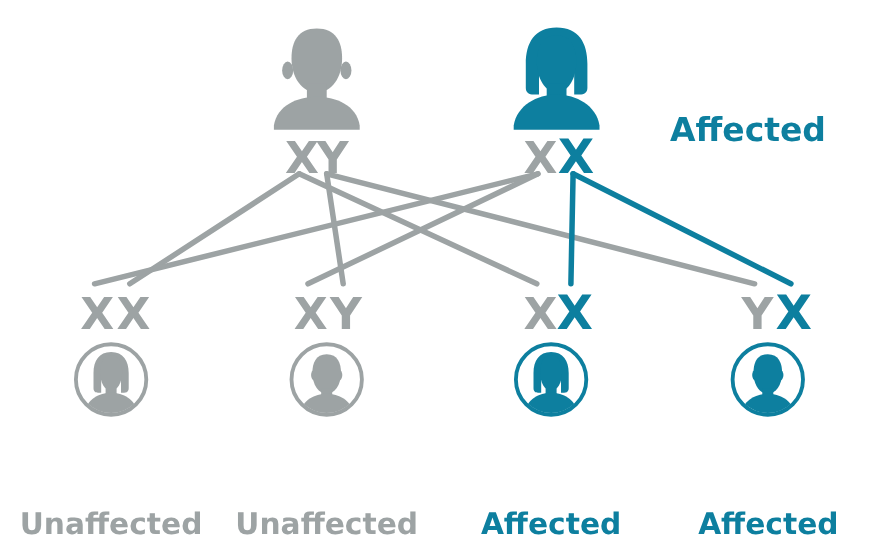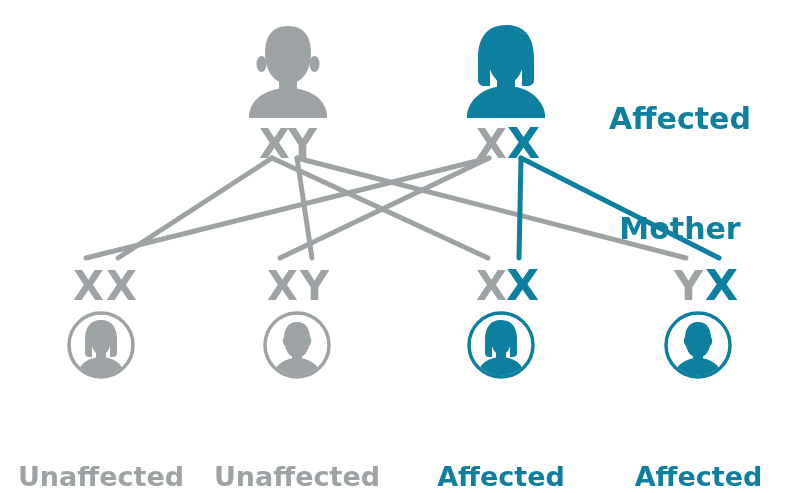--- a/index.html
+++ b/index.html
@@ -123,21 +123,20 @@
         <path d="M35 48 C24 48 13 54 11 65 L11 70 h48 l0 -5 C57 54 46 48 35 48 Z"></path>
       </g>
       <clipPath id="clipS2">
           <circle cx="35" cy="35" r="30.5"></circle>
         </clipPath>
     </g>
   </svg>
 
   <div class="txt title" style="left:580px;top:28px;width:200px;">
     <div>Affected</div>
-    <div>Mother</div>
   </div>
 
   <div class="txt gene unaff" style="left:259px;top:124px;">X</div>
   <div class="txt gene unaff" style="left:288px;top:124px;">Y</div>
 
   <div class="txt gene unaff" style="left:476px;top:124px;">X</div>
   <div class="txt gene aff" style="left:507px;top:122px;font-size:43px;">X</div>
 
   <div class="txt gene unaff" style="left:73px;top:266px;">X</div>
   <div class="txt gene unaff" style="left:106px;top:266px;">X</div>

